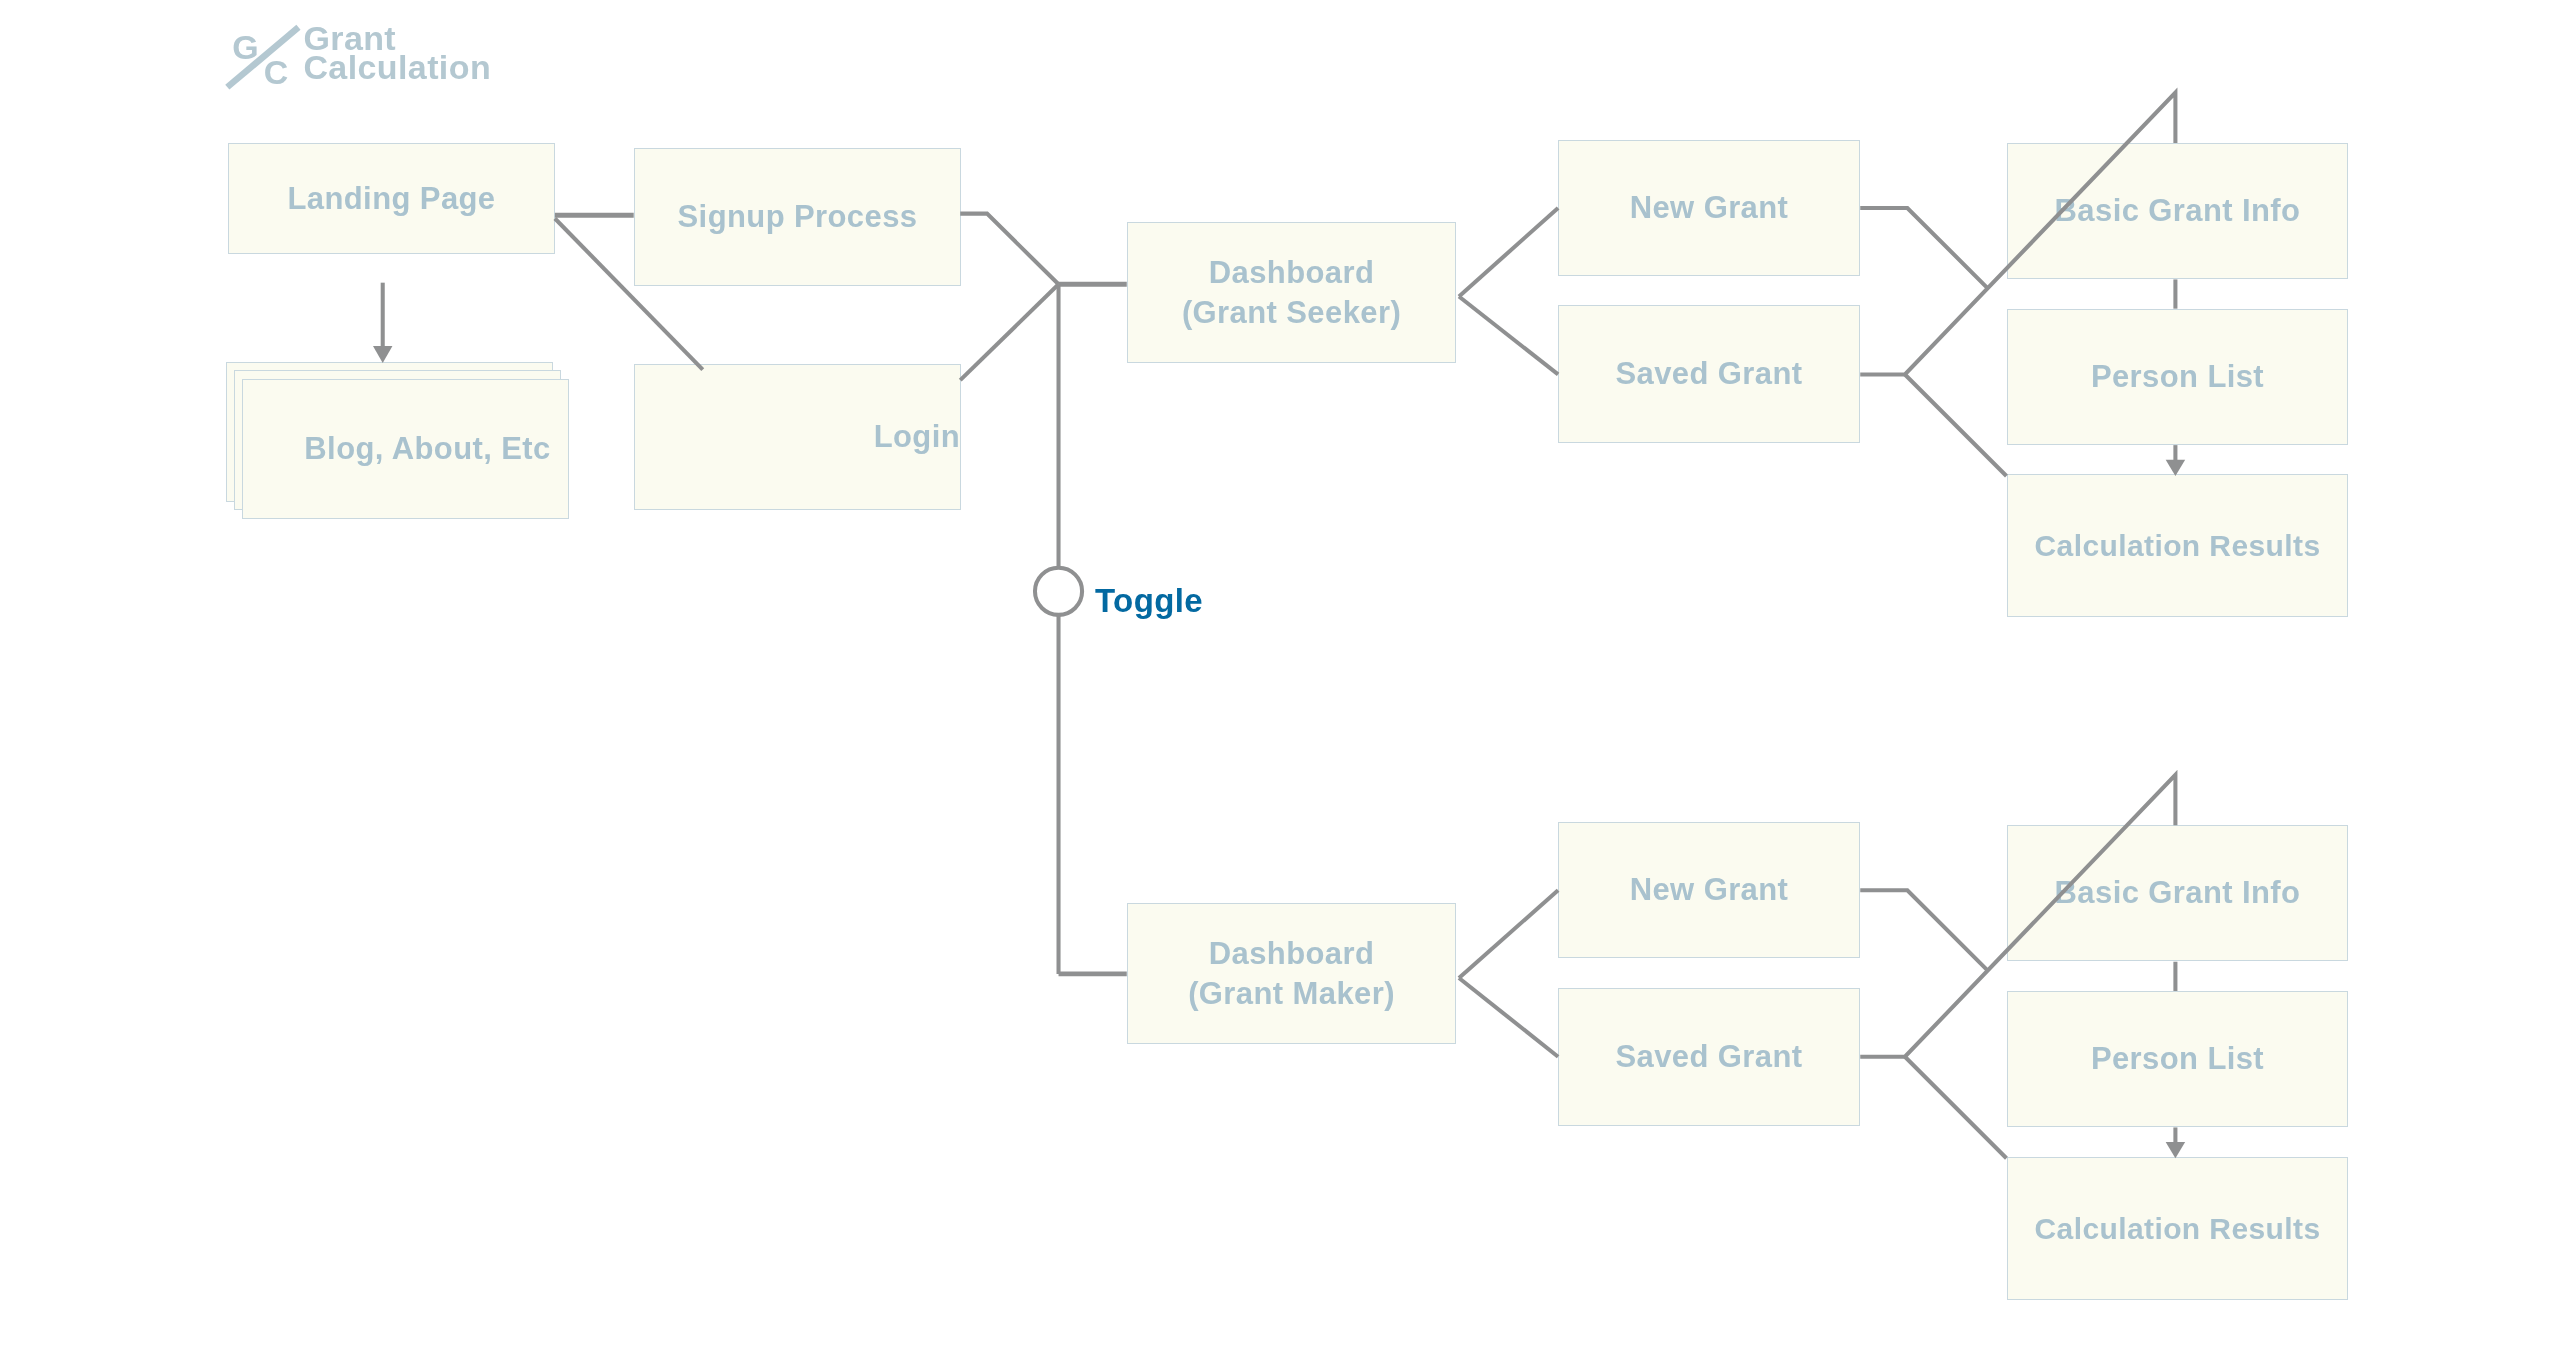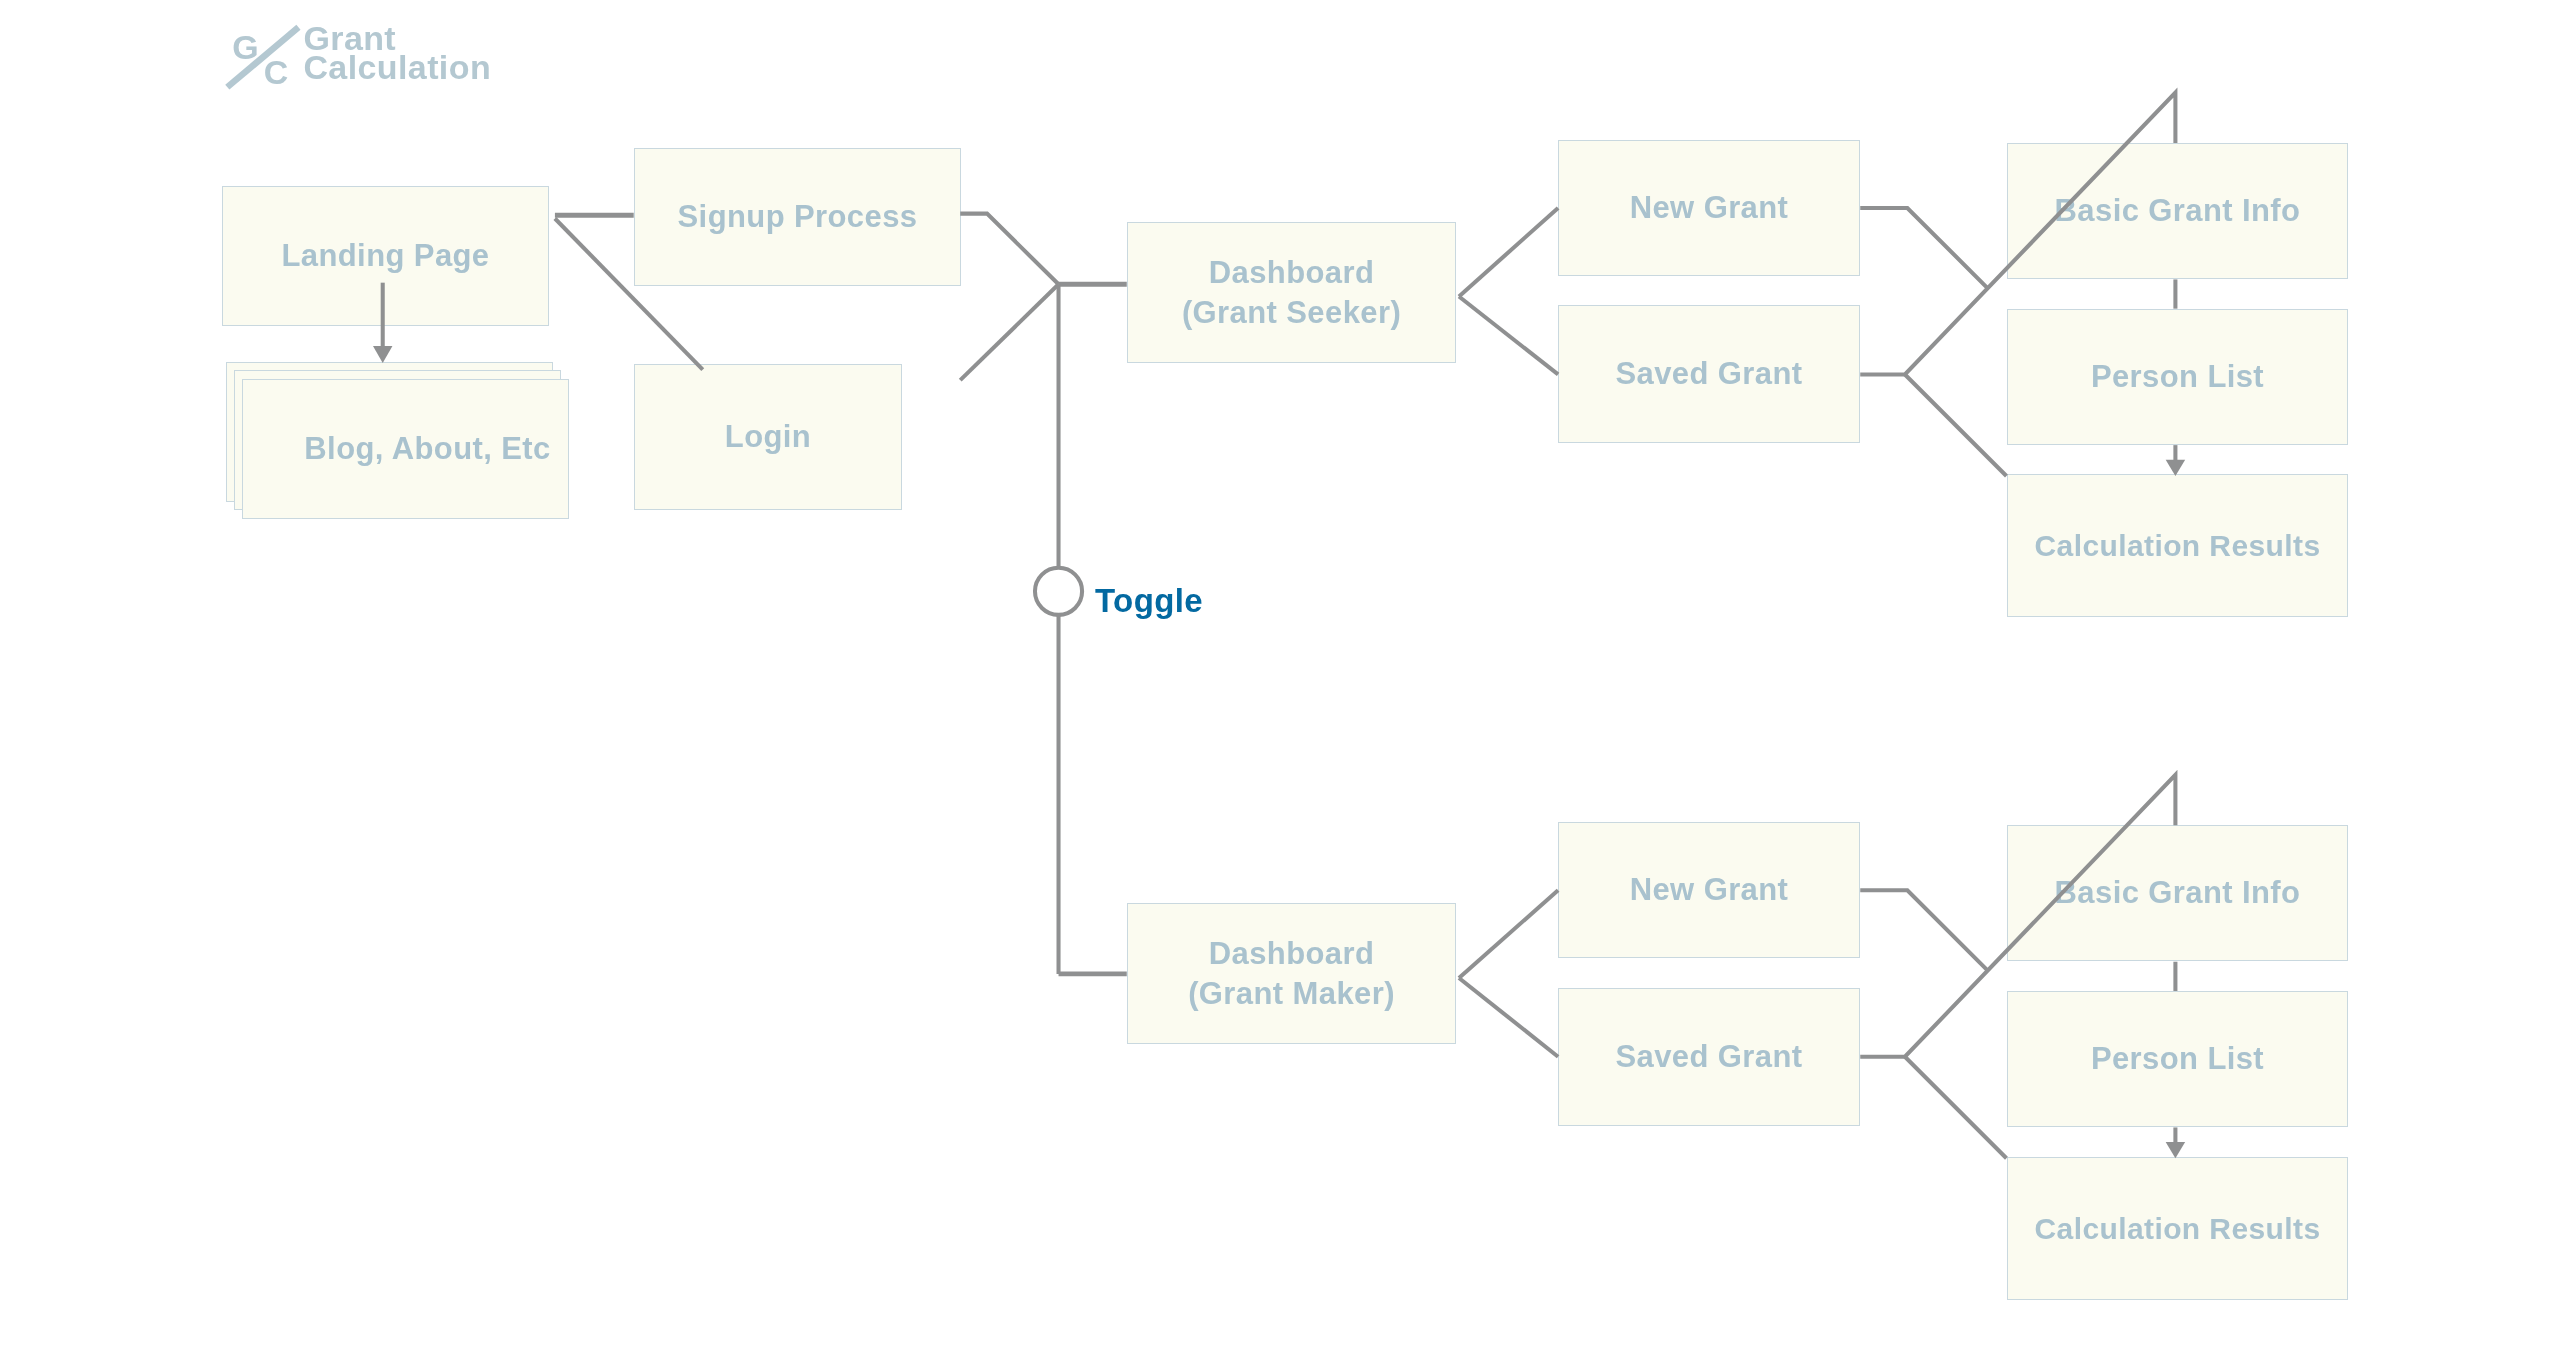--- a/index.html
+++ b/index.html
@@ -34,23 +34,23 @@
     letter-spacing: 0.4px;
   }
   .stack-layer {
     position: absolute;
     box-sizing: border-box;
     background: #fbfbf0;
     border: 1.6px solid #c9d8df;
   }
 
   
-  .n-landing       { left: 222px;  top: 143px;  width: 327px; height: 140px; margin-top: 43px; }
+  .n-landing       { left: 228px;  top: 143px;  width: 327px; height: 111px; }
   .n-signup        { left: 634px;  top: 148px;  width: 327px; height: 138px; }
-  .n-login         { left: 634px;  top: 364px;  width: 268px; height: 146px; }
+  .n-login         { left: 634px;  top: 364px;  width: 327px; height: 146px; align-items: flex-end; }
   .n-blog-back     { left: 226px;  top: 362px;  width: 327px; height: 140px; }
   .n-blog-mid      { left: 234px;  top: 370px;  width: 327px; height: 140px; }
   .n-blog-front    { left: 242px;  top: 379px;  width: 327px; height: 140px; padding-left: 44px; }
   .n-dash-seeker   { left: 1127px; top: 222px;  width: 329px; height: 141px; }
   .n-new-seeker    { left: 1558px; top: 140px;  width: 302px; height: 136px; }
   .n-saved-seeker  { left: 1558px; top: 305px;  width: 302px; height: 138px; }
   .n-basic-seeker  { left: 2007px; top: 143px;  width: 341px; height: 136px; }
   .n-person-seeker { left: 2007px; top: 309px;  width: 341px; height: 136px; }
   .n-calc-seeker   { left: 2007px; top: 474px;  width: 341px; height: 143px; font-size: 30px; }
   .n-dash-maker    { left: 1127px; top: 903px; width: 329px; height: 141px; }

